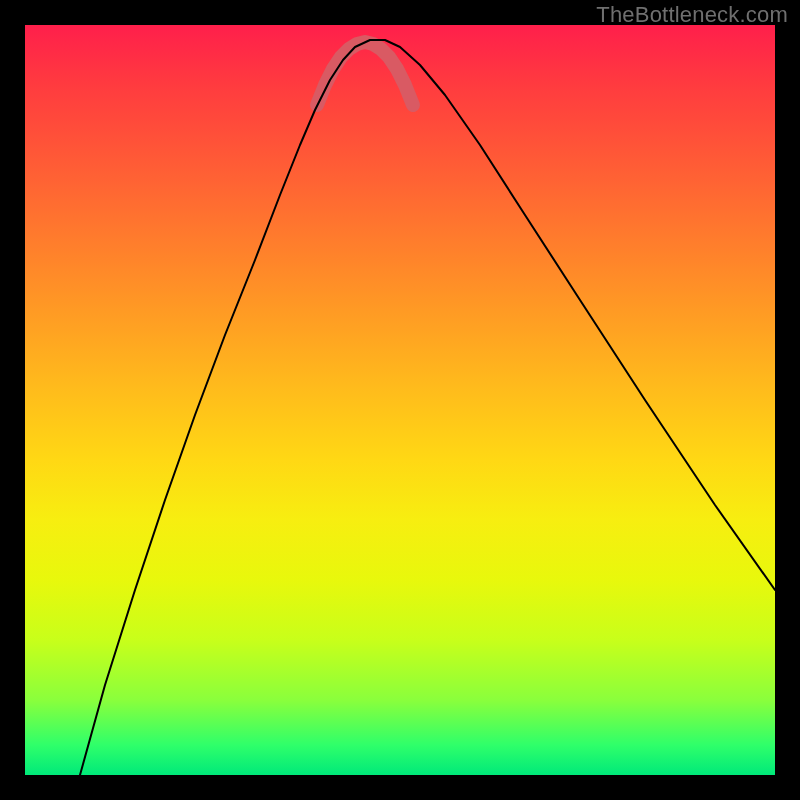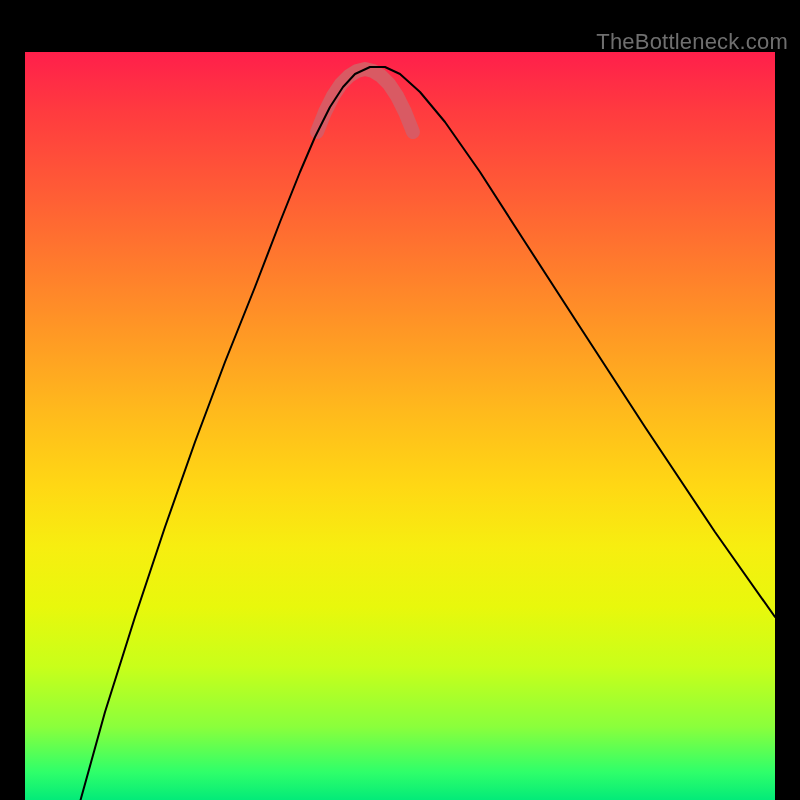--- a/index.html
+++ b/index.html
@@ -8,21 +8,20 @@
     width: 800px;
     height: 800px;
     background: #000;
     overflow: hidden;
     font-family: Arial, Helvetica, sans-serif;
   }
   .frame {
     position: absolute;
     inset: 0;
     background: #000;
-    margin-top: 27px;
   }
   .plot-area {
     position: absolute;
     left: 25px;
     top: 25px;
     width: 750px;
     height: 750px;
     overflow: hidden;
   }
   .gradient {

